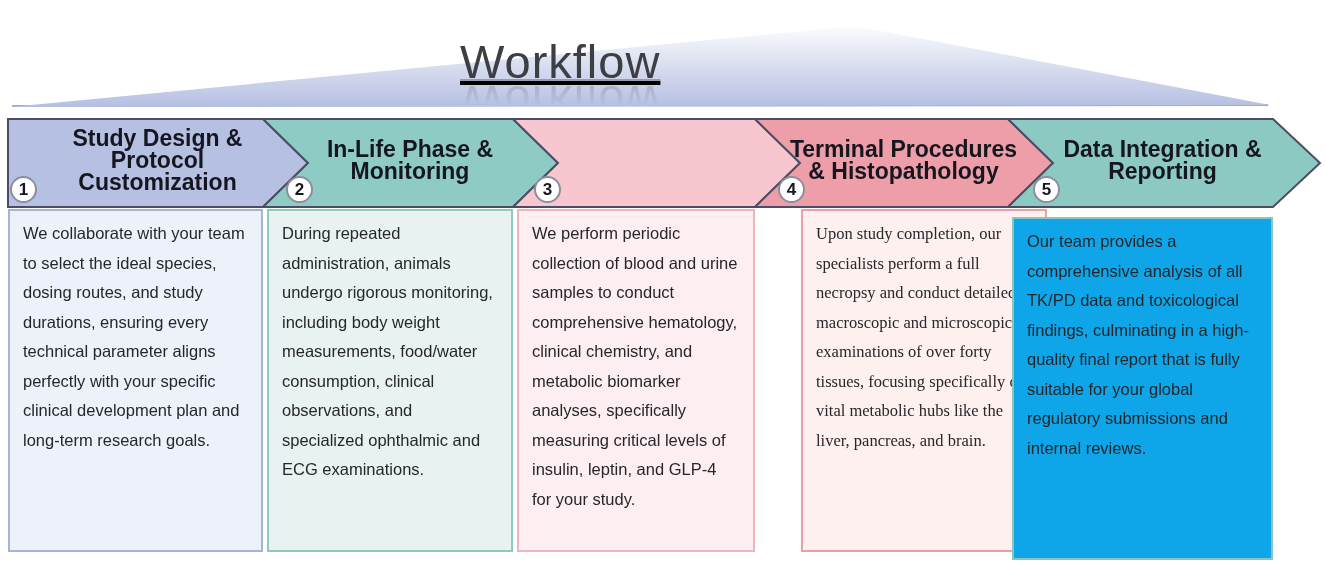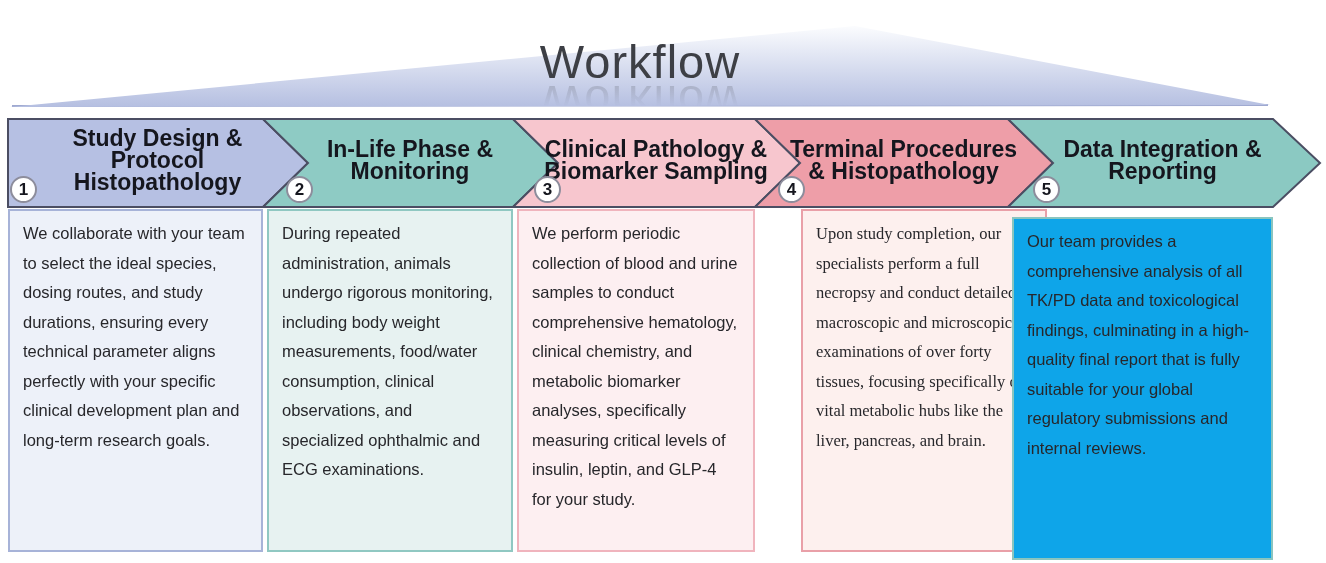--- a/index.html
+++ b/index.html
@@ -3,21 +3,21 @@
 <meta charset="utf-8">
 <style>
   html,body{margin:0;padding:0;background:#ffffff;}
   .canvas{
     position:relative;width:1326px;height:563px;overflow:hidden;background:#ffffff;
     font-family:"Liberation Sans",sans-serif;
   }
   
   .banner-svg{position:absolute;left:0;top:0;width:1326px;height:118px;display:block;}
   .title-wrap{
-    position:absolute;left:460px;top:36px;width:360px;text-align:center;z-index:3;
+    position:absolute;left:460px;top:36px;width:360px;z-index:3;text-decoration:underline;
   }
   .title{
     font-size:47px;line-height:52px;color:#3d3f45;font-weight:400;letter-spacing:1px;
   }
   .title-reflection{
     font-size:47px;line-height:52px;color:#3d3f45;font-weight:400;letter-spacing:1px;
     transform:scaleY(-1);opacity:.32;margin-top:-12px;filter:blur(.6px);
     -webkit-mask-image:linear-gradient(to bottom,transparent 42%,rgba(0,0,0,.85) 96%);
             mask-image:linear-gradient(to bottom,transparent 42%,rgba(0,0,0,.85) 96%);
   }
@@ -85,29 +85,25 @@
       <polygon points="8,1 263,1 308,45 263,89 8,89" fill="#b6c0e3"></polygon>
       <polygon points="263,1 513,1 558,45 513,89 263,89 308,45" fill="#8ecbc4"></polygon>
       <polygon points="513,1 755,1 800,45 755,89 513,89 558,45" fill="#f7c6ce"></polygon>
       <polygon points="755,1 1008,1 1053,45 1008,89 755,89 800,45" fill="#ee9ea8"></polygon>
       <polygon points="1008,1 1273,1 1320,45 1273,89 1008,89 1053,45" fill="#8bc9c2"></polygon>
     </g>
   </svg>
 
   <div class="arrow-label lbl-1">
     <span>Study Design &amp; Protocol</span>
-    <span>Histopathology</span>
+    <span>Customization</span>
   </div>
   <div class="arrow-label lbl-2">
     <span>In-Life Phase &amp;</span>
     <span>Monitoring</span>
-  </div>
-  <div class="arrow-label lbl-3">
-    <span>Clinical Pathology &amp;</span>
-    <span>Biomarker Sampling</span>
   </div>
   <div class="arrow-label lbl-4">
     <span>Terminal Procedures</span>
     <span>&amp; Histopathology</span>
   </div>
   <div class="arrow-label lbl-5">
     <span>Data Integration &amp;</span>
     <span>Reporting</span>
   </div>
 

